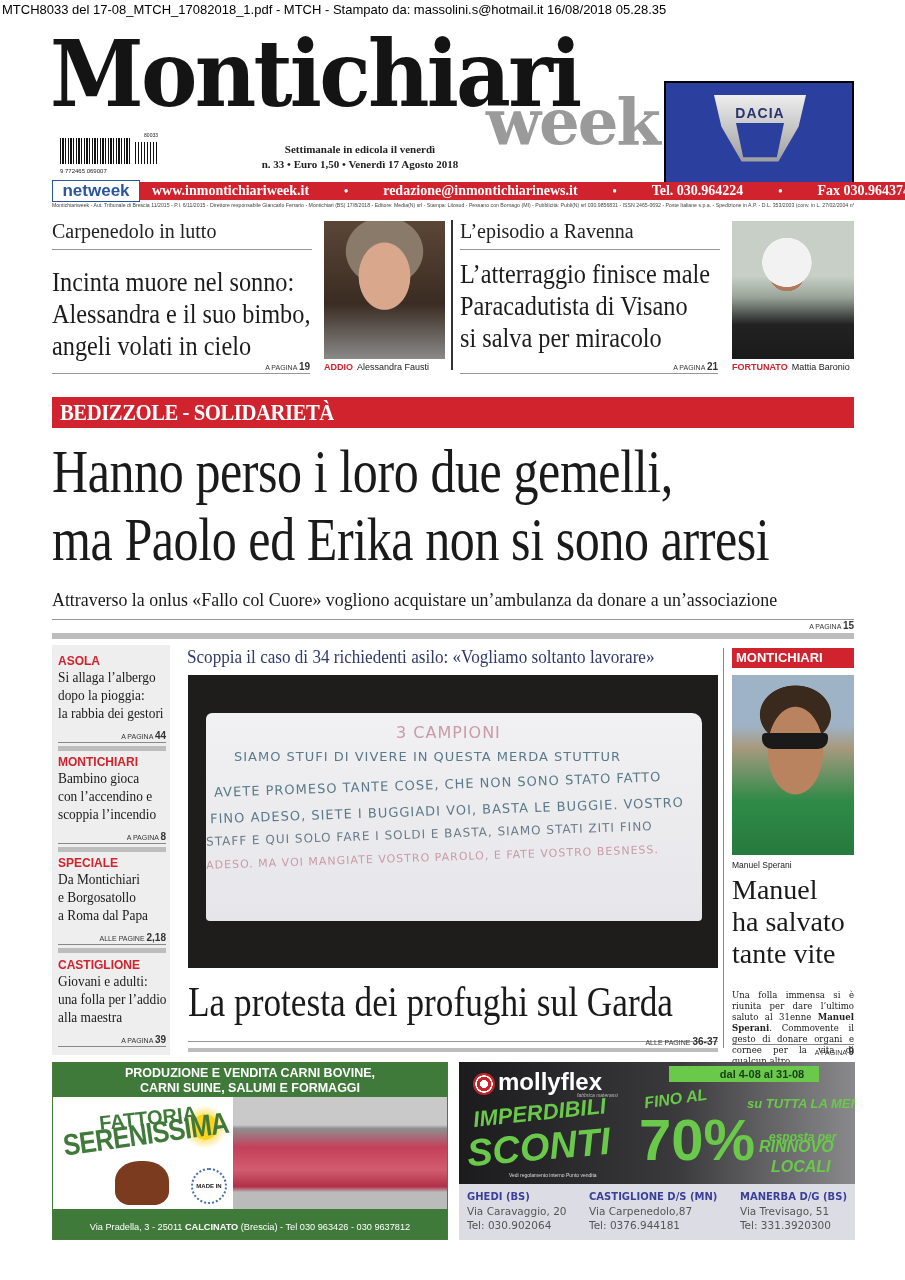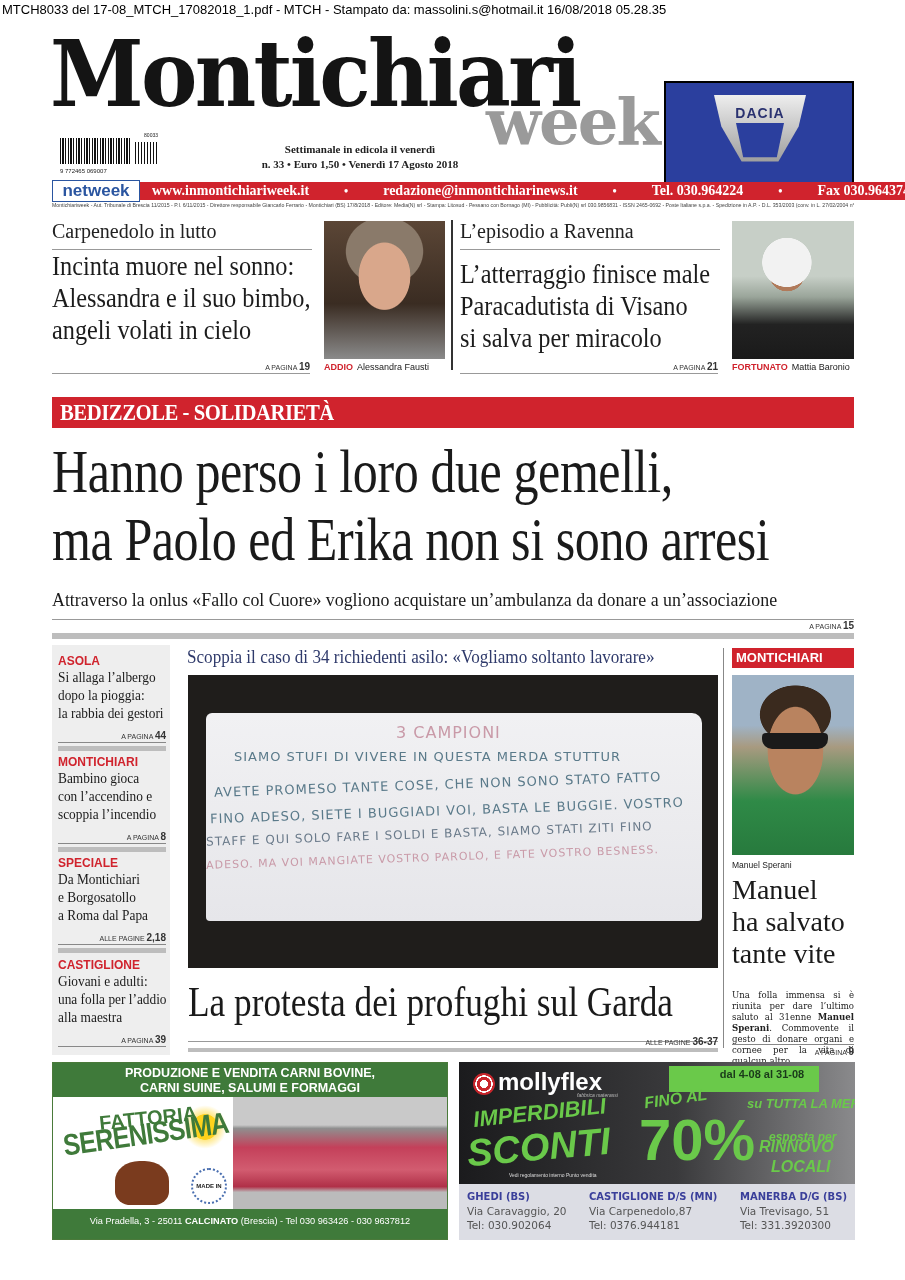--- a/index.html
+++ b/index.html
@@ -76,28 +76,28 @@
 
   
   .ad-fattoria { left: 52px; top: 1062px; width: 396px; height: 178px; background: #fff; border: 1px solid #4a7a3a; overflow: hidden; }
   .fat-top { position: absolute; left: 0; top: 0; width: 100%; height: 34px; background: #3f7a3a; color: #fff; font-family: "Liberation Sans", sans-serif; font-weight: bold; font-size: 12.5px; line-height: 15px; text-align: center; padding-top: 3px; }
   .fat-brand1 { position: absolute; left: 46px; top: 44px; font-family: "Liberation Sans", sans-serif; font-weight: bold; font-size: 20px; color: #3f7a3a; transform: rotate(-6deg); }
   .fat-brand2 { position: absolute; left: 8px; top: 66px; font-family: "Liberation Sans", sans-serif; font-weight: bold; font-size: 30px; color: #3f7a3a; transform: rotate(-8deg) scaleX(0.85); transform-origin: left top; letter-spacing: -1px; }
   .fat-sun { position: absolute; left: 130px; top: 42px; width: 44px; height: 44px; border-radius: 50%; background: radial-gradient(circle, #ffd21c 0 40%, #ffe88a 42%, transparent 70%); }
   .fat-cow { position: absolute; left: 62px; top: 98px; width: 54px; height: 44px; background: #7a3b1e; border-radius: 45% 45% 30% 30%; }
   .fat-made { position: absolute; left: 138px; top: 105px; width: 36px; height: 36px; border-radius: 50%; border: 2px dotted #4a6fb0; font-family: "Liberation Sans", sans-serif; font-weight: bold; font-size: 6px; text-align: center; line-height: 32px; color: #222; }
   .fat-meat { position: absolute; left: 180px; top: 34px; width: 216px; height: 112px; background: linear-gradient(#c9c9c9 0 25%, #8f8f8f 28%, #c4405a 45%, #d25c70 65%, #b03048 80%, #bbbbbb 85%); }
-  .fat-bottom { position: absolute; left: 0; bottom: 0; width: 100%; height: 30px; background: #3f7a3a; color: #fff; font-family: "Liberation Sans", sans-serif; font-size: 9.2px; line-height: 13px; text-align: center; padding-top: 6px; white-space: nowrap; }
+  .fat-bottom { position: absolute; left: 0; bottom: 0; width: 100%; height: 30px; background: #3f7a3a; color: #fff; font-family: "Liberation Sans", sans-serif; font-size: 9.2px; line-height: 13px; text-align: center; padding-top: 12px; white-space: nowrap; }
   .fat-bottom b { font-weight: bold; }
 
   .ad-molly { left: 459px; top: 1062px; width: 396px; height: 178px; background: #dcdde4; overflow: hidden; }
   .molly-top { position: absolute; left: 0; top: 0; width: 100%; height: 122px; background: linear-gradient(90deg, #1b1b1d, #3a3a3c 55%, #8a8a8c); }
   .molly-logo { position: absolute; left: 14px; top: 6px; font-family: "Liberation Sans", sans-serif; font-weight: bold; font-size: 24px; color: #fff; white-space: nowrap; }
   .molly-logo .swirl { display: inline-block; width: 22px; height: 22px; border-radius: 50%; background: radial-gradient(circle, #fff 0 25%, #c8252b 27% 45%, #fff 47% 55%, #c8252b 57%); vertical-align: middle; margin-right: 3px; }
-  .molly-date { position: absolute; left: 210px; top: 4px; width: 150px; height: 26px; background: #6ac94a; color: #1a3a1a; font-family: "Liberation Sans", sans-serif; font-weight: bold; font-size: 11px; line-height: 16px; text-align: center; padding-left: 36px; }
+  .molly-date { position: absolute; left: 210px; top: 4px; width: 150px; height: 16px; background: #6ac94a; color: #1a3a1a; font-family: "Liberation Sans", sans-serif; font-weight: bold; font-size: 11px; line-height: 16px; text-align: center; padding-left: 36px; }
   .molly-green { font-family: "Liberation Sans", sans-serif; font-weight: bold; color: #6ac94a; position: absolute; white-space: nowrap; font-style: italic; }
   .molly-fine { position: absolute; left: 50px; top: 110px; font-family: "Liberation Sans", sans-serif; font-size: 5px; color: #ddd; }
   .molly-stores { position: absolute; left: 0; top: 128px; width: 100%; display: flex; justify-content: space-between; padding: 0 8px; }
   .molly-store { font-family: "DejaVu Sans", sans-serif; font-size: 10.5px; line-height: 14px; color: #3a3f9a; }
   .molly-store .city { font-weight: bold; font-size: 10px; }
   .molly-store .line { color: #555; font-size: 10.5px; }
 </style>
 </head>
 <body>
 
@@ -132,21 +132,21 @@
     <span>Tel. 030.964224</span>
     <span class="dot">•</span>
     <span>Fax 030.964374</span>
   </div>
 </div>
 <div class="abs legal-line">Montichiariweek - Aut. Tribunale di Brescia 11/2015 - P.I. 6/11/2015 - Direttore responsabile Giancarlo Ferrario - Montichiari (BS) 17/8/2018 - Editore: Media(N) srl - Stampa: Litosud - Pessano con Bornago (MI) - Pubblicità: Publi(N) srl 030.9856831 - ISSN 2465-0692 - Poste Italiane s.p.a. - Spedizione in A.P. - D.L. 353/2003 (conv. in L. 27/02/2004 n° 46) - art. 1 comma 1- DCB LO - MI</div>
 
 <div class="abs" style="left:52px;top:220px;width:260px;">
   <div class="kicker">Carpenedolo in lutto</div>
   <div class="rule" style="margin-top:6px;width:260px;"></div>
-  <div style="margin-top:0;">
+  <div style="margin-top:16px;">
     <div class="top-head">Incinta muore nel sonno:</div>
     <div class="top-head">Alessandra e il suo bimbo,</div>
     <div class="top-head">angeli volati in cielo</div>
   </div>
 </div>
 <div class="abs pageref" style="left:52px;top:361px;width:258px;">
   <span>A PAGINA</span> <b>19</b>
 </div>
 <div class="abs rule" style="left:52px;top:373px;width:258px;"></div>
 <div class="abs photo-fausti"></div>

